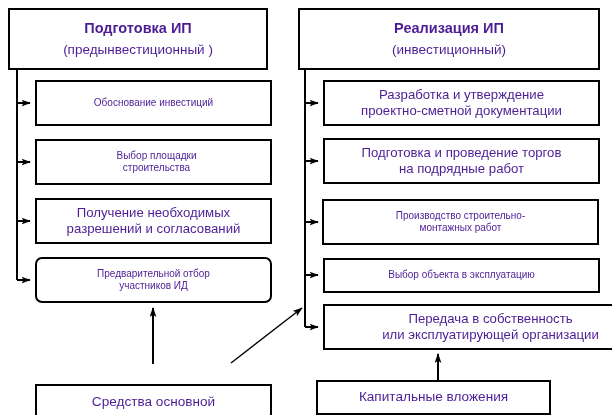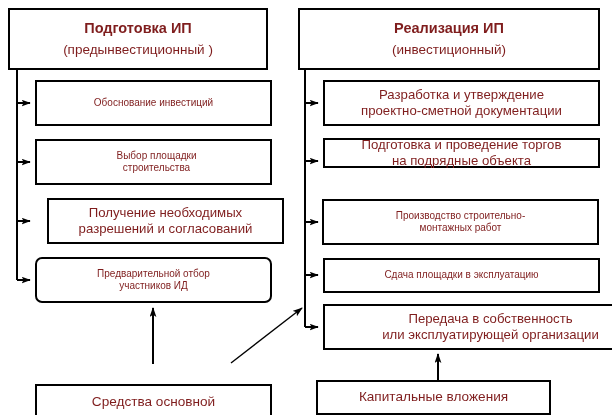--- a/index.html
+++ b/index.html
@@ -26,21 +26,21 @@
   }
   .node {
     position: absolute;
     box-sizing: border-box;
     border: 2px solid #000000;
     background: #ffffff;
     display: flex;
     align-items: center;
     justify-content: center;
     text-align: center;
-    color: #7f1d1d;
+    color: #4c1d95;
     line-height: 1.22;
     padding: 2px 6px;
     z-index: 2;
   }
   .node .lbl {
     display: block;
     width: 100%;
   }
   .header-node {
     font-size: 14.5px;
@@ -123,21 +123,21 @@
     </span>
   </div>
 
   <div class="node step-node" style="left:35px; top:139px; width:237px; height:46px;padding-left:12px;">
     <span class="lbl">
       <span>Выбор площадки</span><br>
       <span>строительства</span>
     </span>
   </div>
 
-  <div class="node step-node dense" style="left:35px; top:198px; width:237px; height:46px;margin-left:12px;">
+  <div class="node step-node dense" style="left:35px; top:198px; width:237px; height:46px;">
     <span class="lbl">
       <span>Получение необходимых</span><br>
       <span>разрешений и согласований</span>
     </span>
   </div>
 
   <div class="node step-node" style="left:35px; top:257px; width:237px; height:46px;border-radius:7px;">
     <span class="lbl">
       <span>Предварительной отбор</span><br>
       <span>участников ИД</span>
@@ -151,37 +151,37 @@
     </span>
   </div>
 
   <div class="node step-node dense" style="left:323px; top:80px; width:277px; height:46px;">
     <span class="lbl">
       <span>Разработка и утверждение</span><br>
       <span>проектно-сметной документации</span>
     </span>
   </div>
 
-  <div class="node step-node dense" style="left:323px; top:138px; width:277px; height:30px;">
+  <div class="node step-node dense" style="left:323px; top:138px; width:277px; height:46px;">
     <span class="lbl">
       <span>Подготовка и проведение торгов</span><br>
-      <span>на подрядные объекта</span>
+      <span>на подрядные работ</span>
     </span>
   </div>
 
   <div class="node step-node" style="left:322px; top:199px; width:277px; height:46px;">
     <span class="lbl">
       <span>Производство строительно-</span><br>
       <span>монтажных работ</span>
     </span>
   </div>
 
   <div class="node step-node" style="left:323px; top:258px; width:277px; height:35px;">
     <span class="lbl">
-      <span>Сдача площадки в эксплуатацию</span>
+      <span>Выбор объекта в эксплуатацию</span>
     </span>
   </div>
 
   <div class="node step-node dense" style="left:323px; top:304px; width:335px; height:46px;">
     <span class="lbl">
       <span>Передача в собственность</span><br>
       <span>или эксплуатирующей организации</span>
     </span>
   </div>
 

